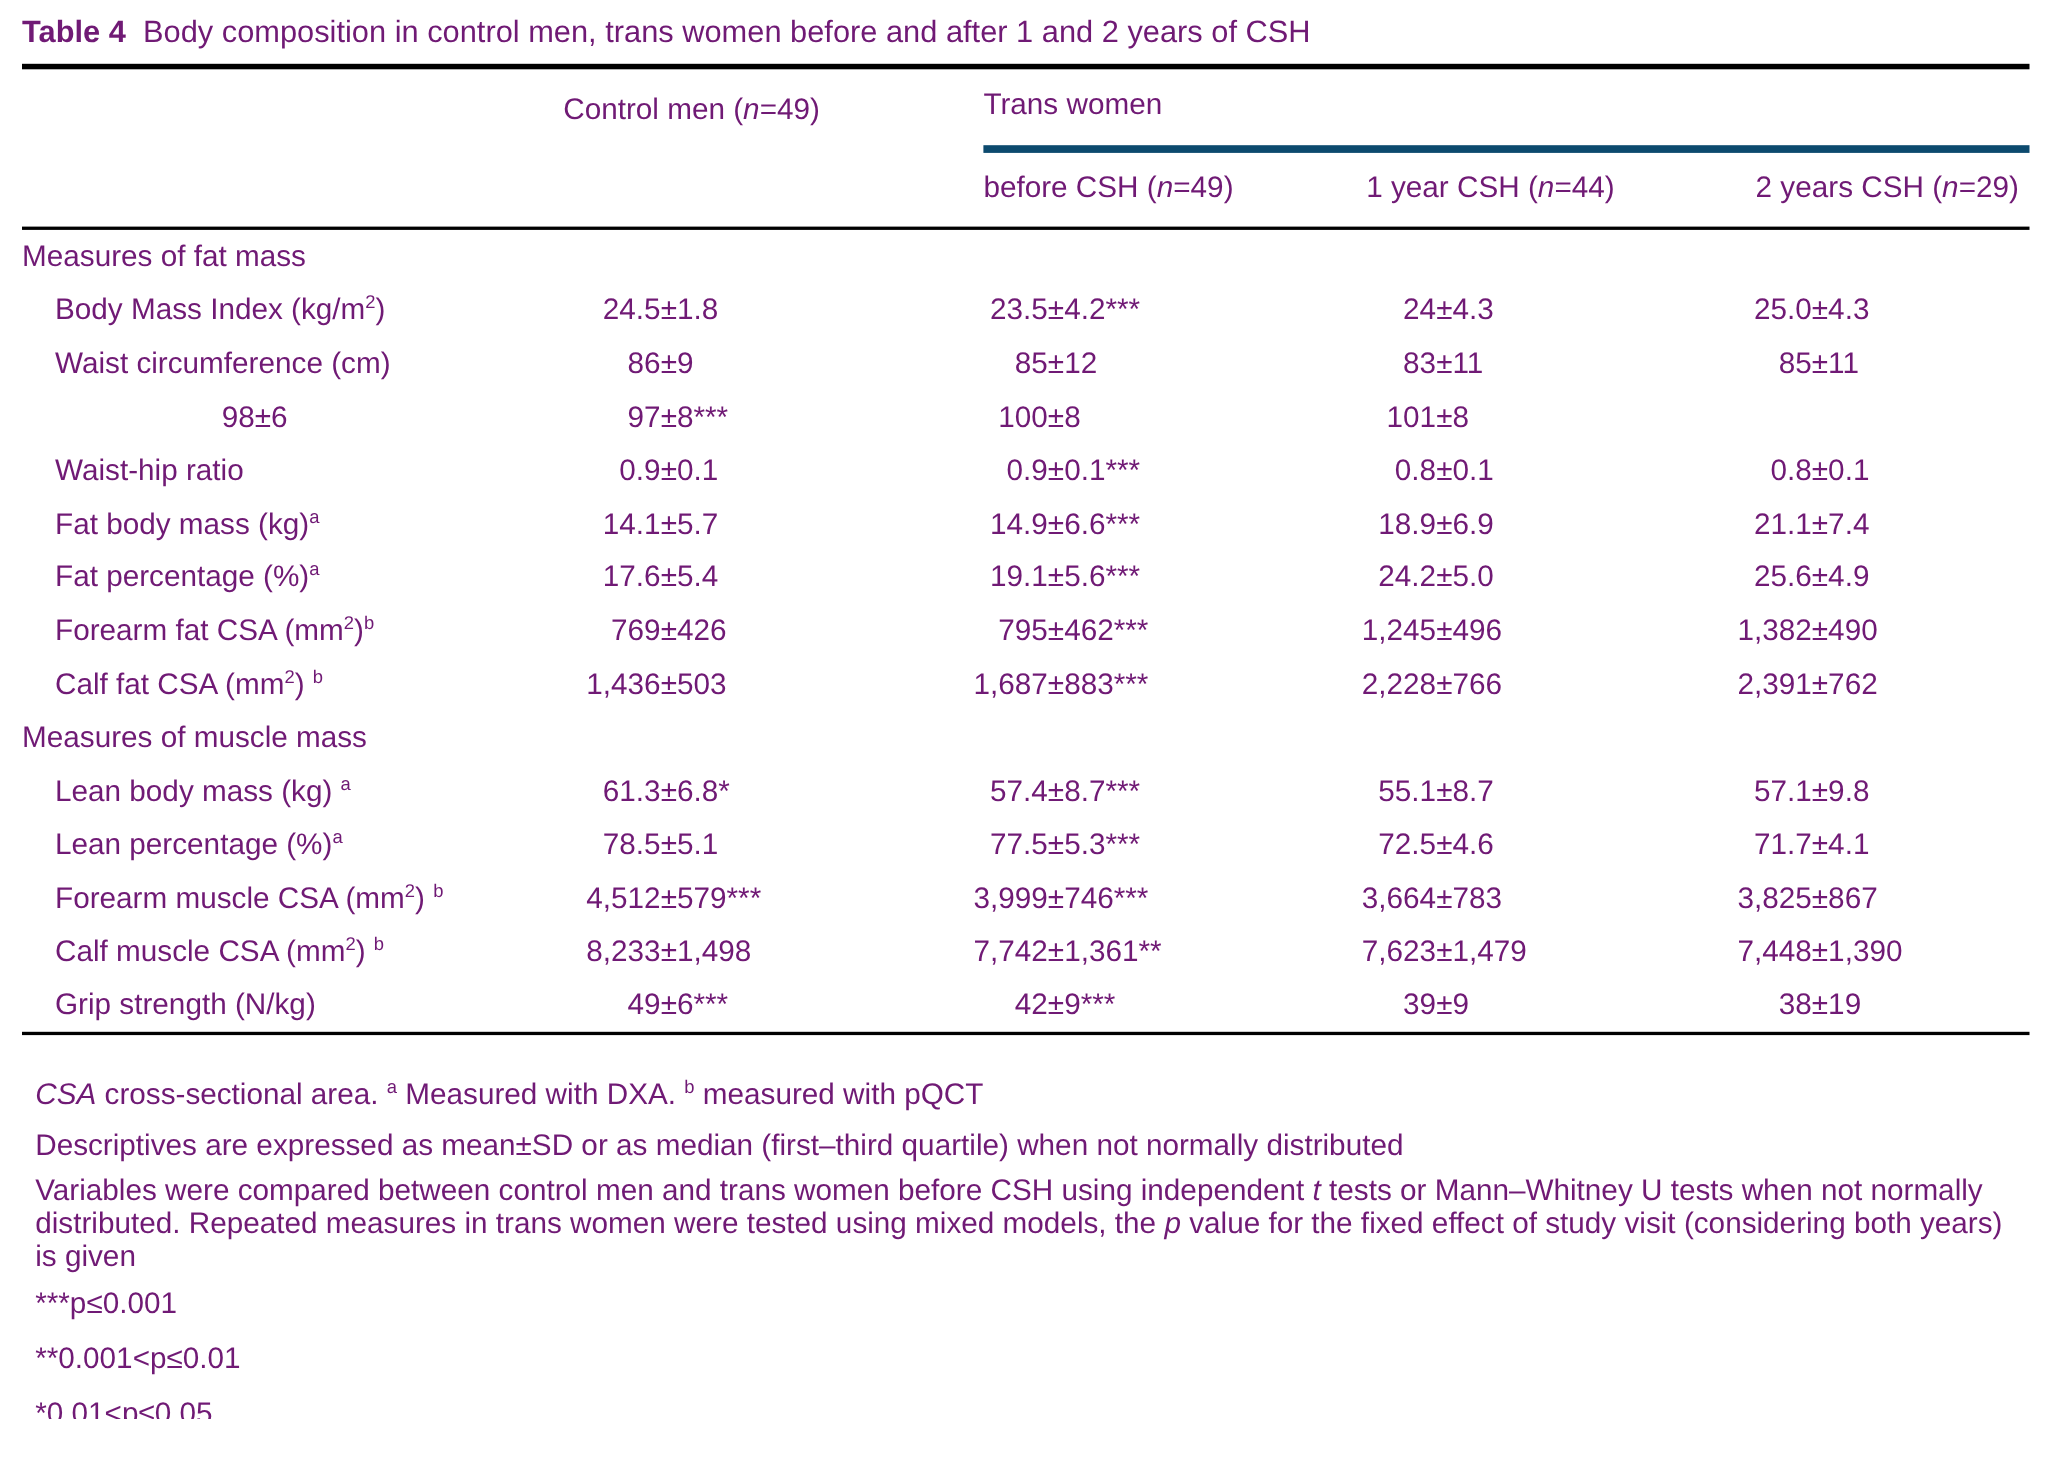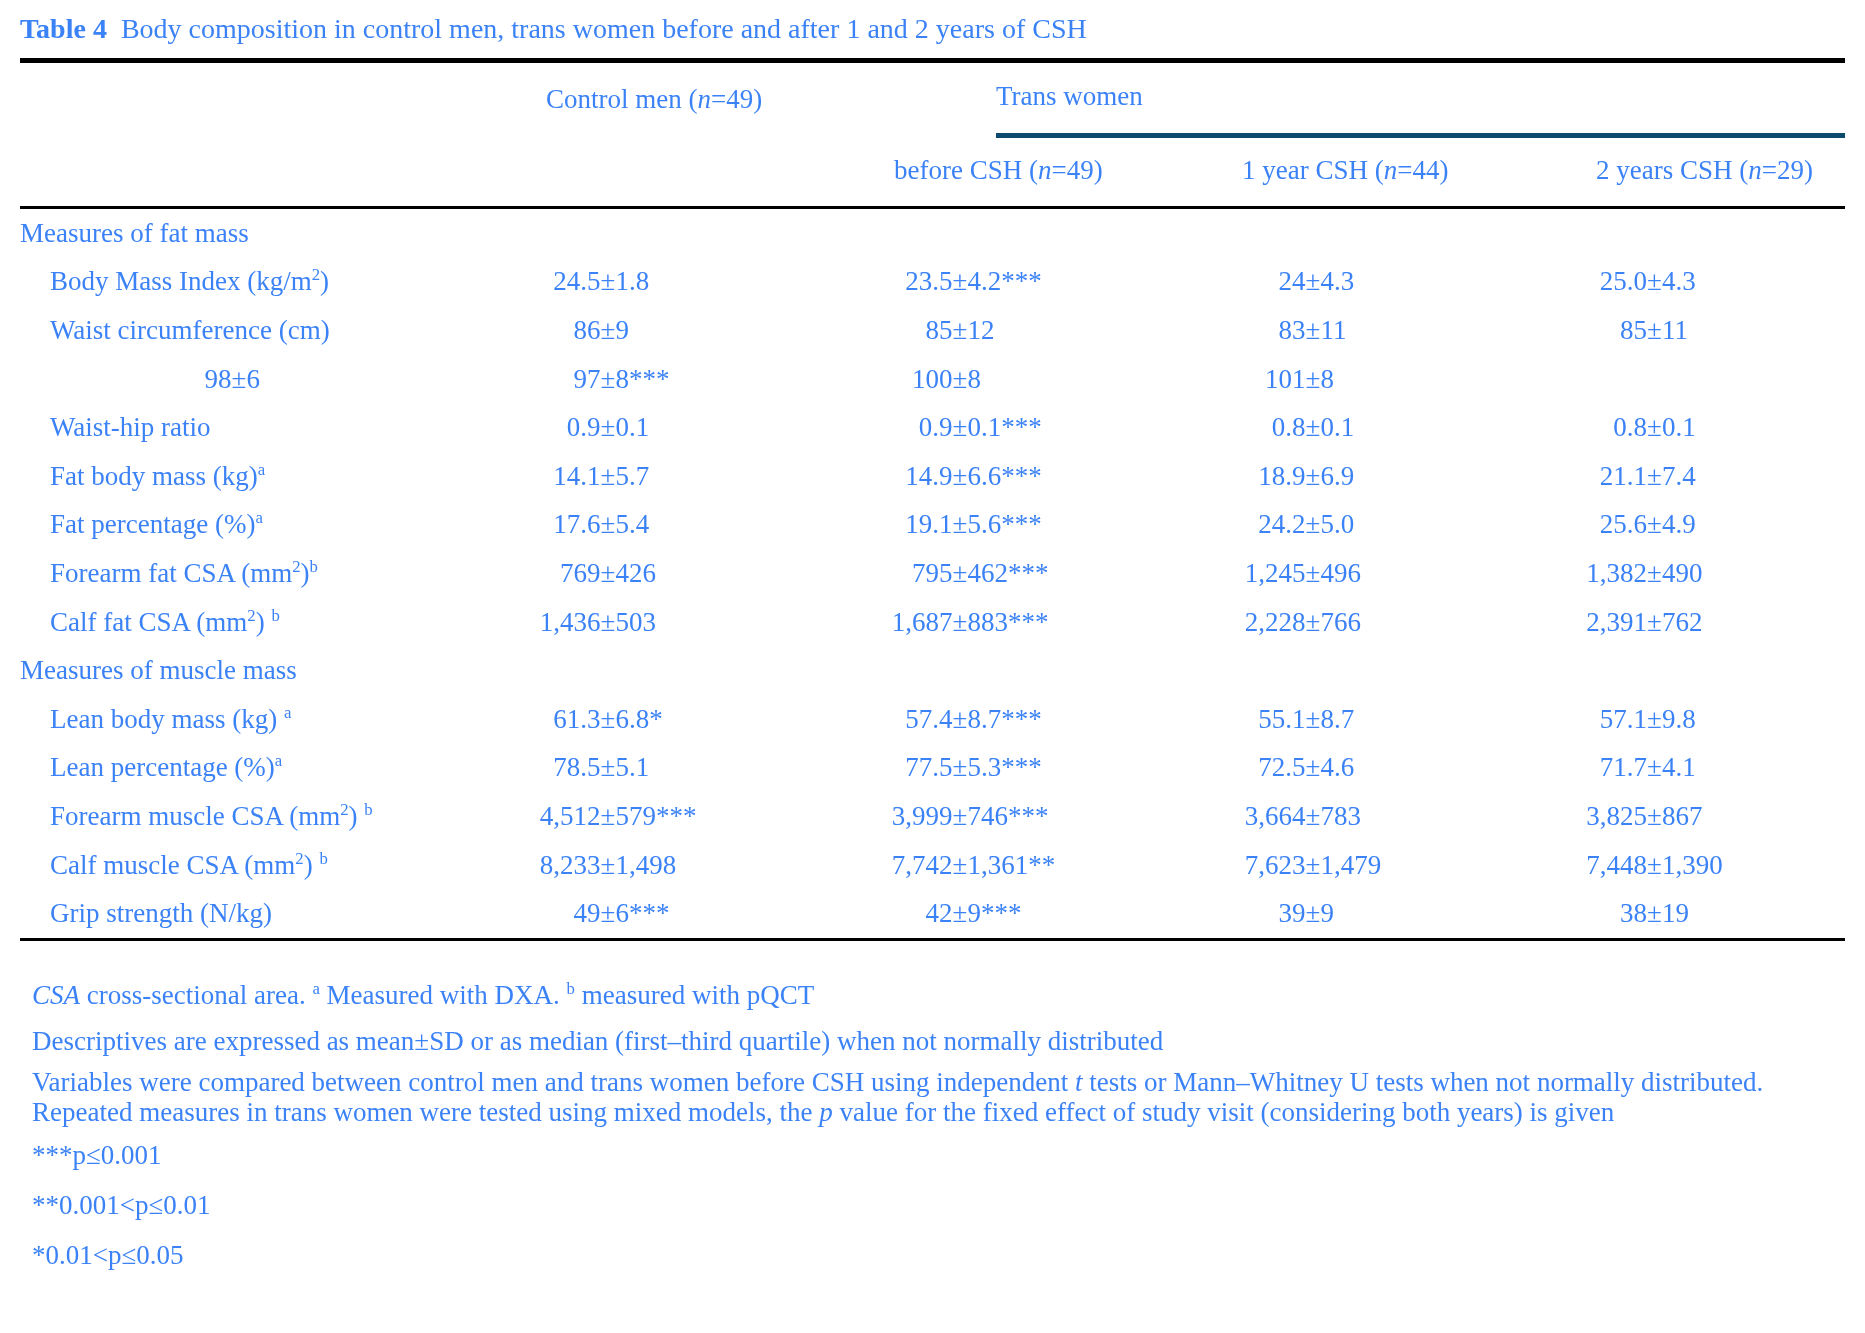--- a/index.html
+++ b/index.html
@@ -1,34 +1,34 @@
 <!DOCTYPE html>
 <html><head>
 <meta charset="utf-8">
 <style>
   html,body{margin:0;padding:0;background:#fff;}
   .page{
     width:1865px;height:1290px;box-sizing:border-box;
-    background:#ffffff;color:#3b82f6;
-    font-family:Liberation Serif, serif;
+    background:#ffffff;color:#701a75;
+    font-family:Liberation Sans, sans-serif;
     font-size:27px;
     padding:0 20px;
     position:relative;
     overflow:hidden;
   }
   b{font-weight:bold;}
   i{font-style:italic;}
   sup{font-size:0.62em;line-height:0;}
   .title{height:58px;display:flex;align-items:center;font-size:28px;white-space:pre-wrap;}
   .rule{background:#000;width:100%;}
   .rule.thick{height:5px;}
   .rule.mid{height:3px;}
-  .hgrid1{display:grid;grid-template-columns:438px 300px 136px 1fr;height:72px;align-items:center;gap:34px;}
+  .hgrid1{display:grid;grid-template-columns:438px 300px 136px 1fr;height:72px;align-items:center;}
   .h-control{padding-left:54px;white-space:nowrap;}
-  .h-trans{height:100%;display:flex;align-items:center;border-bottom:5px solid #0c4a6e;white-space:nowrap;}
+  .h-trans{height:100%;display:flex;align-items:center;border-bottom:7px solid #0c4a6e;white-space:nowrap;}
   .grid5{display:grid;grid-template-columns:438px 300px 404px 302px 1fr;}
   .hgrid2{height:71px;align-items:center;}
   .h-sub{white-space:nowrap;}
   .h-sub.c3{padding-left:136px;}
   .h-sub.c4{padding-left:80px;}
   .h-sub.c5{padding-left:132px;}
   .trow{height:48.6px;align-items:center;}
   .cell{white-space:pre;}
   .label.indent{padding-left:30px;}
   .val{display:flex;align-items:baseline;}

